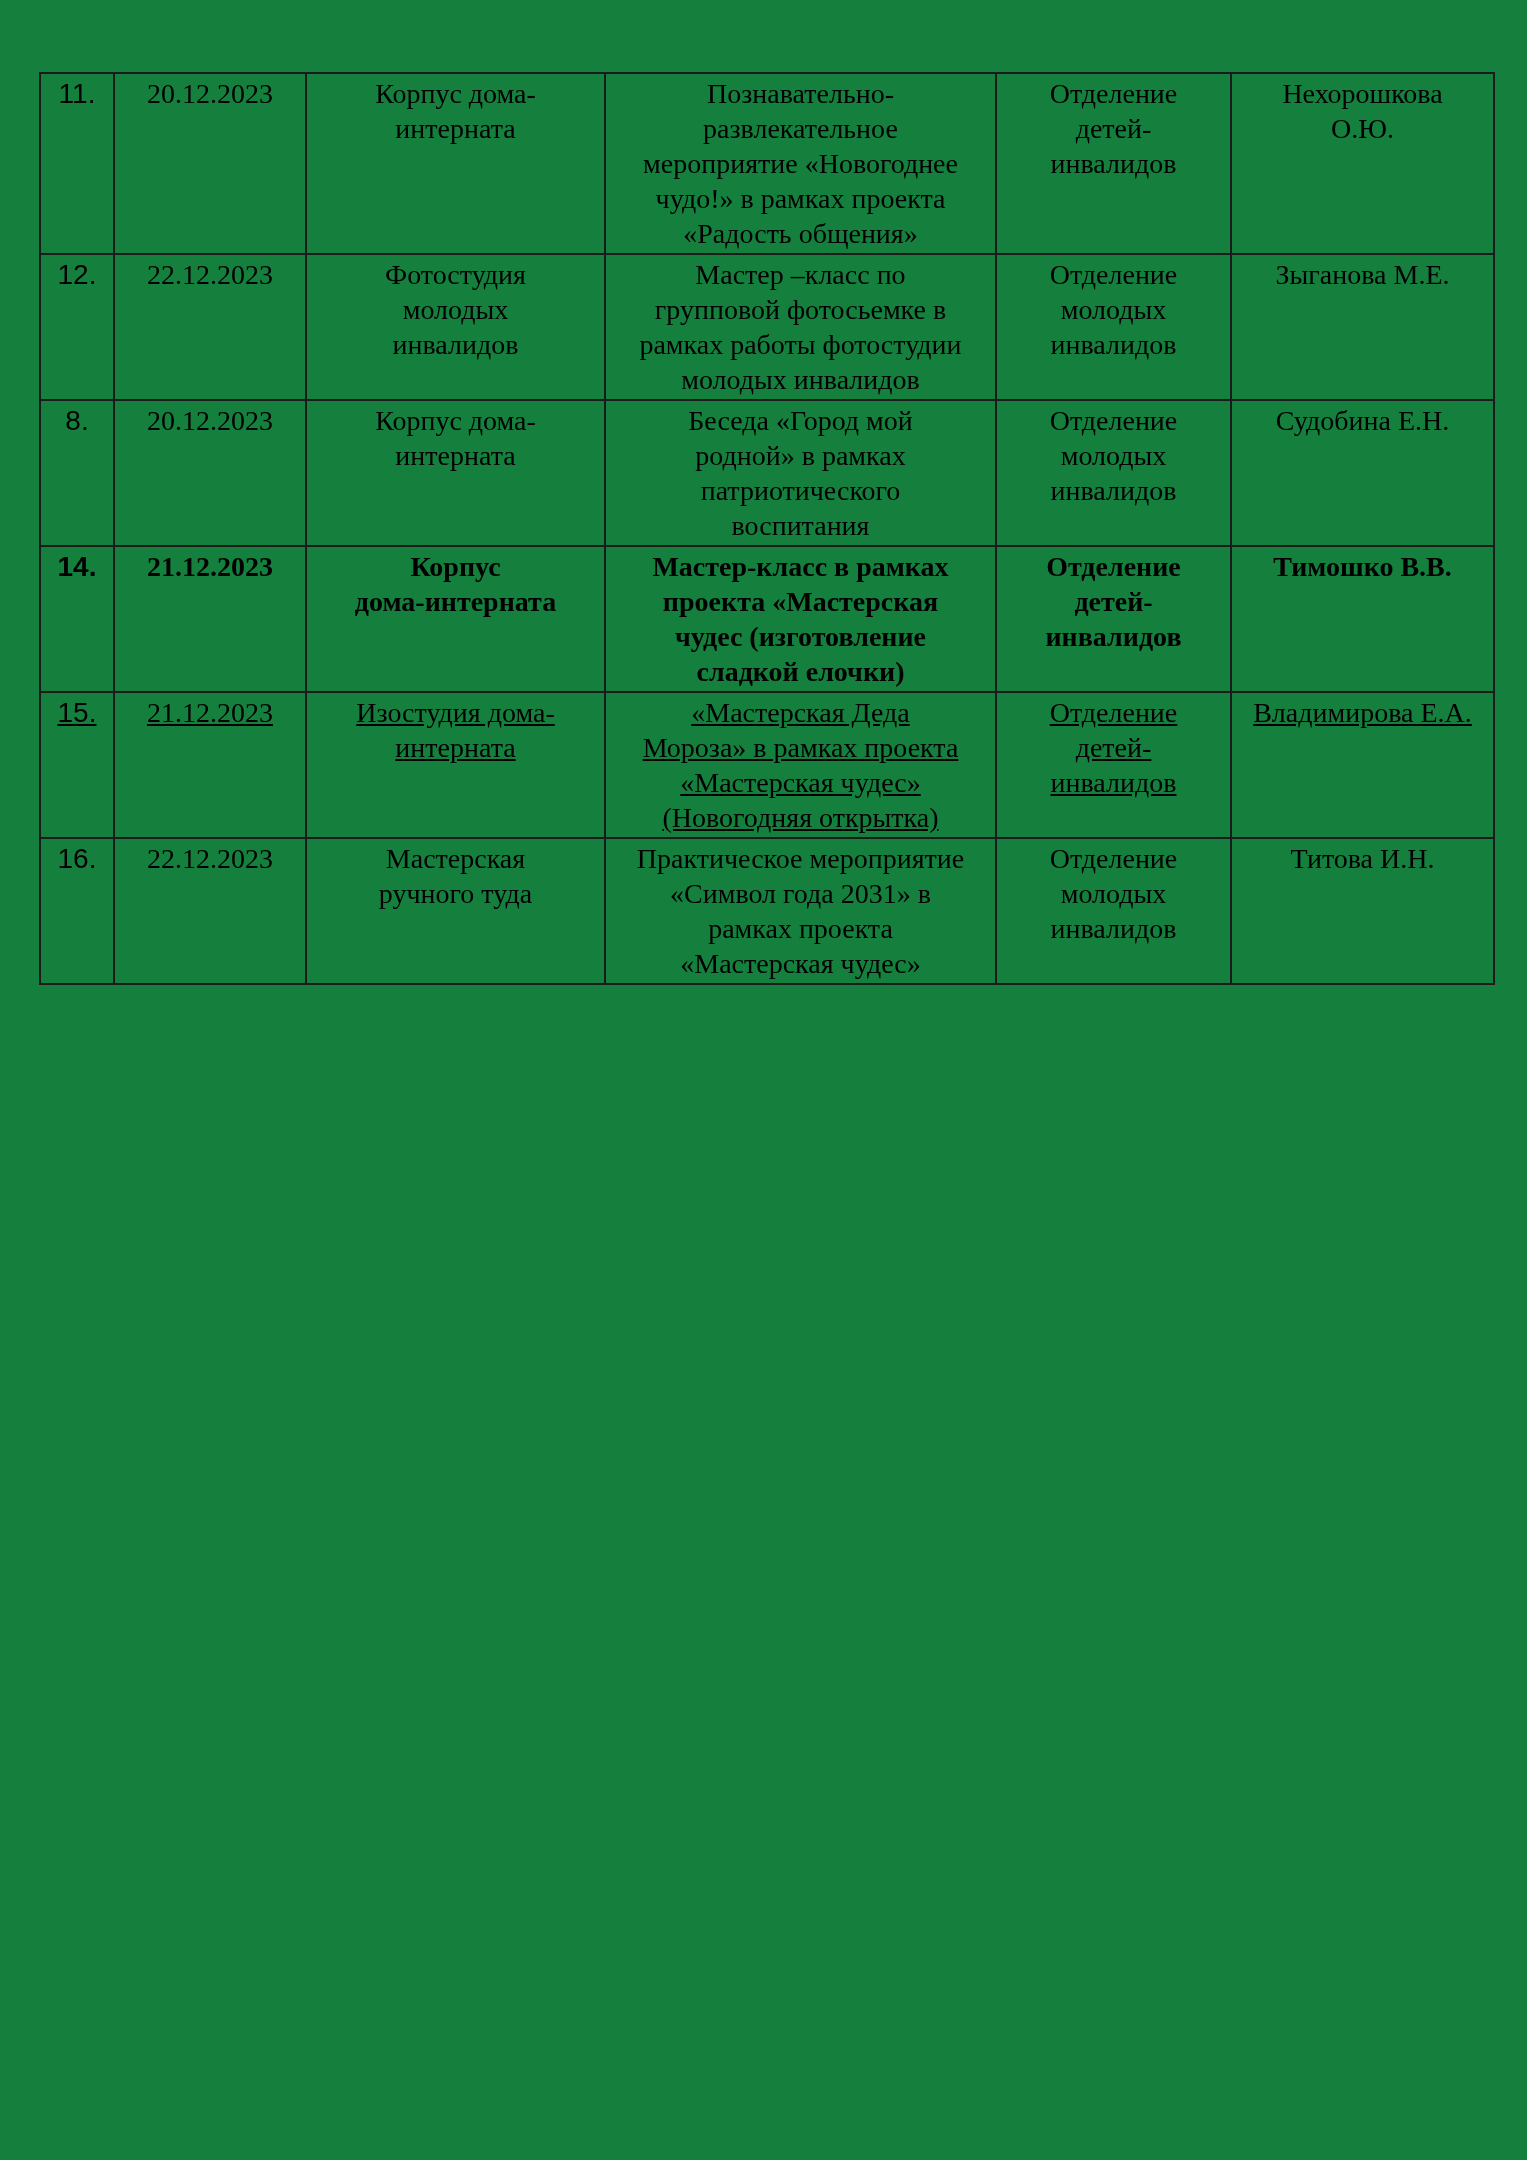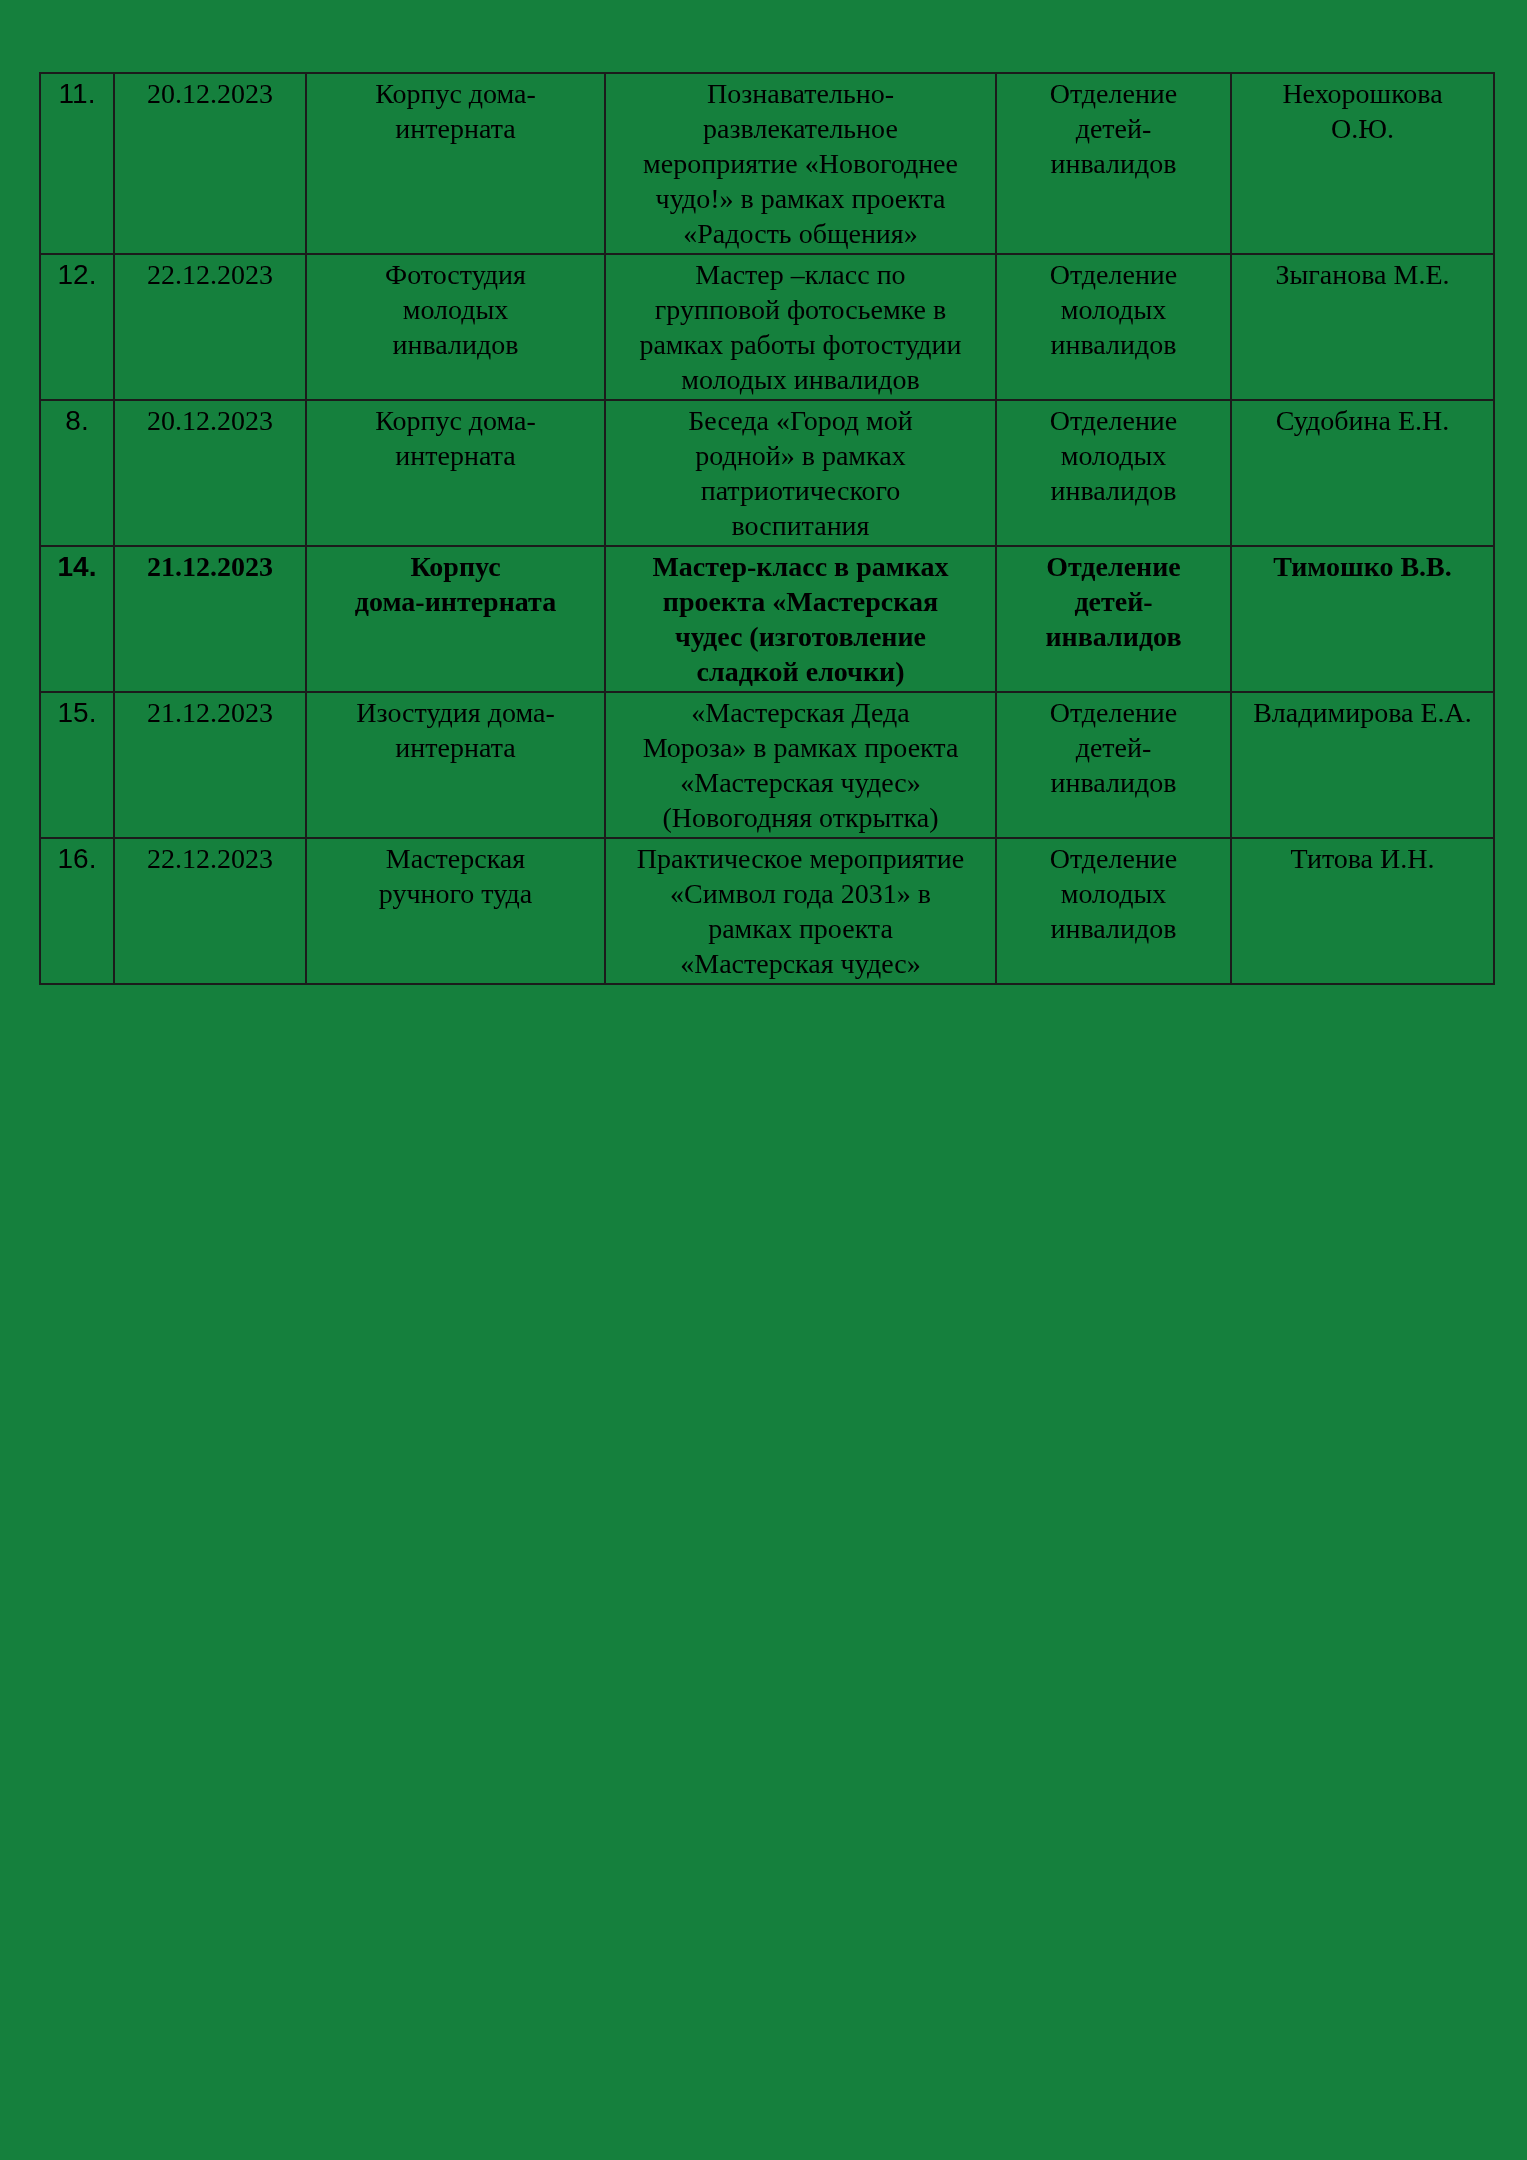--- a/index.html
+++ b/index.html
@@ -36,21 +36,21 @@
   }
   td.c-num {
     font-family: "Liberation Sans", sans-serif;
     font-size: 26px;
   }
   
   tr.r0 { height: 180px; }
   tr.r1 { height: 140px; }
   tr.r2 { height: 142px; }
   tr.r3 { height: 140px; font-weight: bold; }
-  tr.r4 { height: 140px; }
+  tr.r4 { height: 140px; text-decoration: underline; }
   tr.r5 { height: 146px; padding-left: 26px; }
 </style>
 </head>
 <body>
 
 <div class="page">
   <table class="schedule">
     <colgroup id="cols">
         <col style="width: 74px;">
         <col style="width: 192px;">

